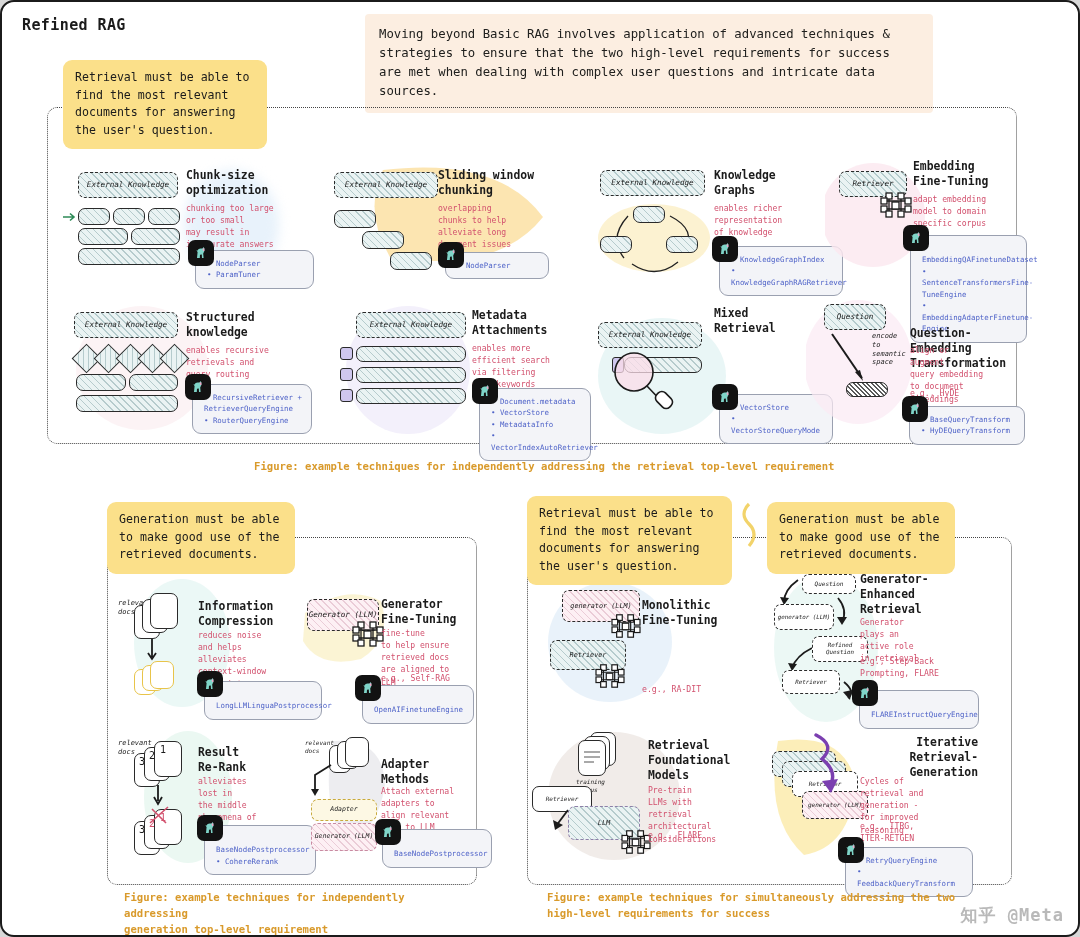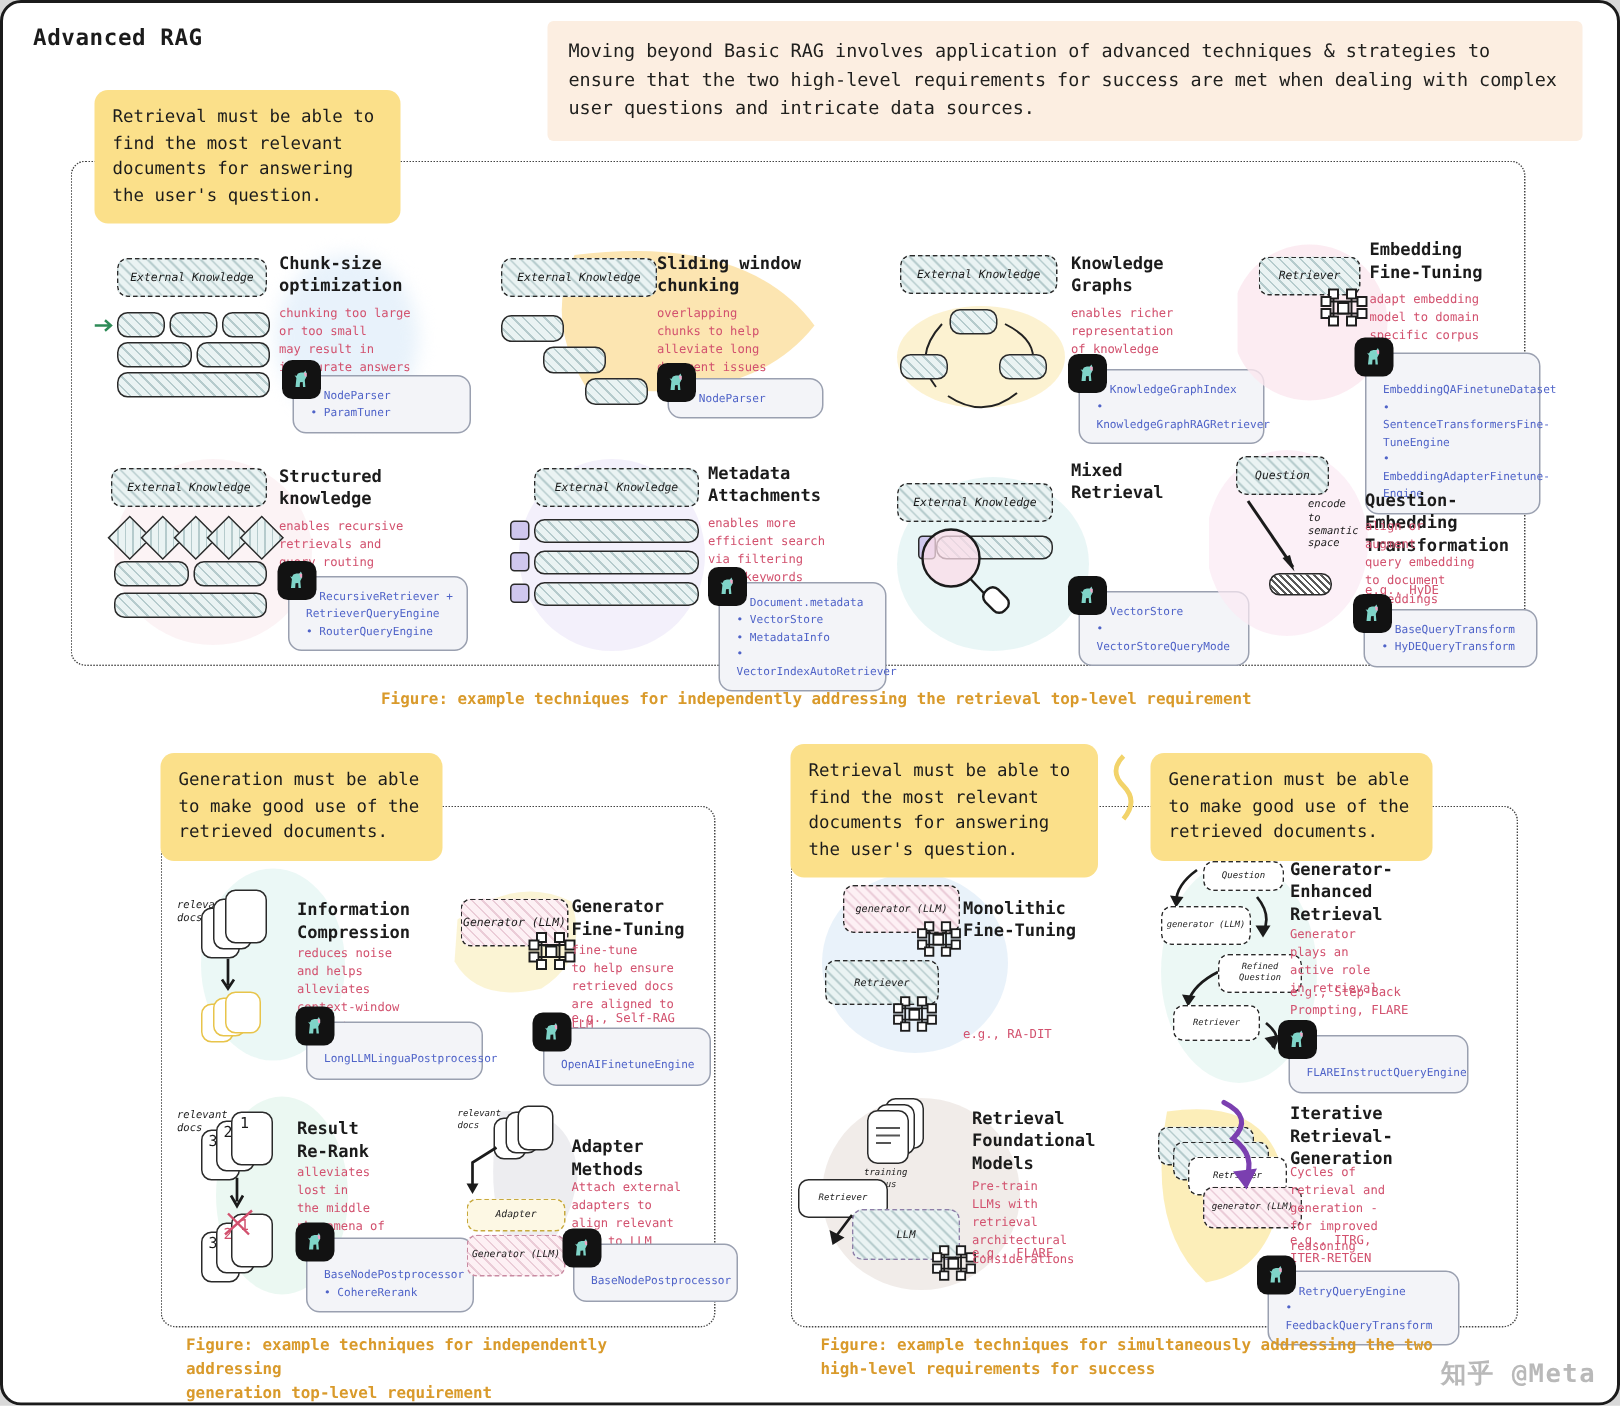--- a/index.html
+++ b/index.html
@@ -18,21 +18,21 @@
     overflow: hidden;
   }
 
   
   .page-title {
     position: absolute; left: 20px; top: 14px;
     font-size: 15px; font-weight: bold; color: #1b1b1b;
     letter-spacing: .4px;
   }
   .intro-box {
-    position: absolute; left: 363px; top: 12px; width: 690px;
+    position: absolute; left: 363px; top: 12px; width: 568px;
     background: #fceee1;
     border-radius: 4px;
     padding: 11px 14px 12px 14px;
     box-sizing: border-box;
     font-size: 12.3px; line-height: 1.55; color: #20201e;
   }
 
   
   .callout {
     position: absolute;
@@ -146,21 +146,21 @@
     font-size: 17px; color: #b9b9b9; font-weight: bold;
     letter-spacing: 1px;
   }
   .squiggle { position:absolute; z-index:5; }
 </style>
 </head>
 <body>
 
 <div id="page">
 
-  <div class="page-title">Advanced RAG</div>
+  <div class="page-title">Refined RAG</div>
   <div class="intro-box">Moving beyond Basic RAG involves application of advanced techniques &amp; strategies to ensure that the two high-level requirements for success are met when dealing with complex user questions and intricate data sources.</div>
 
   <div class="panel" style="left:45px; top:105px; width:970px; height:337px;"></div>
 
   <div class="callout" style="left:61px; top:58px; width:204px;">Retrieval must be able to find the most relevant documents for answering the user's question.</div>
 
   <div class="card" style="left:62px; top:160px; width:250px; height:135px;">
     <div class="blob" style="left:120px; top:8px; width:95px; height:110px; background:#e8f2fb; filter:blur(6px);"></div>
     <svg class="art" width="14" height="14" viewBox="0 0 14 14" style="left:-1px; top:48px;">
       <path d="M0 7 L11 7 M7 3.5 L11 7 L7 10.5" stroke="#2e8b57" stroke-width="1.6" fill="none"></path>
@@ -667,21 +667,21 @@
     </svg>
     <div class="hbox dash hatch" style="left:8px; top:24px; width:64px; height:26px;"></div>
     <div class="hbox dash hatch" style="left:18px; top:34px; width:64px; height:26px;"></div>
     <div class="hbox dash" style="left:28px; top:44px; width:66px; height:26px; font-style:italic; font-size:6px;">Retriever</div>
     <div class="hbox dash hatch-pink" style="left:38px; top:64px; width:66px; height:28px; font-style:italic; font-size:6px;">generator
 (LLM)</div>
     <svg class="art" width="70" height="80" viewBox="0 0 70 80" style="left:46px; top:2px;">
       <path d="M6 6 Q26 16 12 30 Q28 42 20 58" stroke="#7b3fb0" stroke-width="3.4" fill="none" stroke-linecap="round"></path>
       <path d="M12 52 L21 64 L28 50" fill="#7b3fb0"></path>
     </svg>
-    <div class="ttl" style="left:96px; top:8px; width:118px;">Iterative
+    <div class="ttl" style="left:96px; top:8px; width:118px;text-align:right;">Iterative
 Retrieval-
 Generation</div>
     <div class="desc" style="left:96px; top:48px; width:114px;">Cycles of
 retrieval and
 generation -
 for improved
 reasoning</div>
     <div class="eg" style="left:96px; top:94px; width:114px;">e.g., ITRG,
 ITER-RETGEN</div>
     <div class="llama" style="left:74px; top:110px;">

